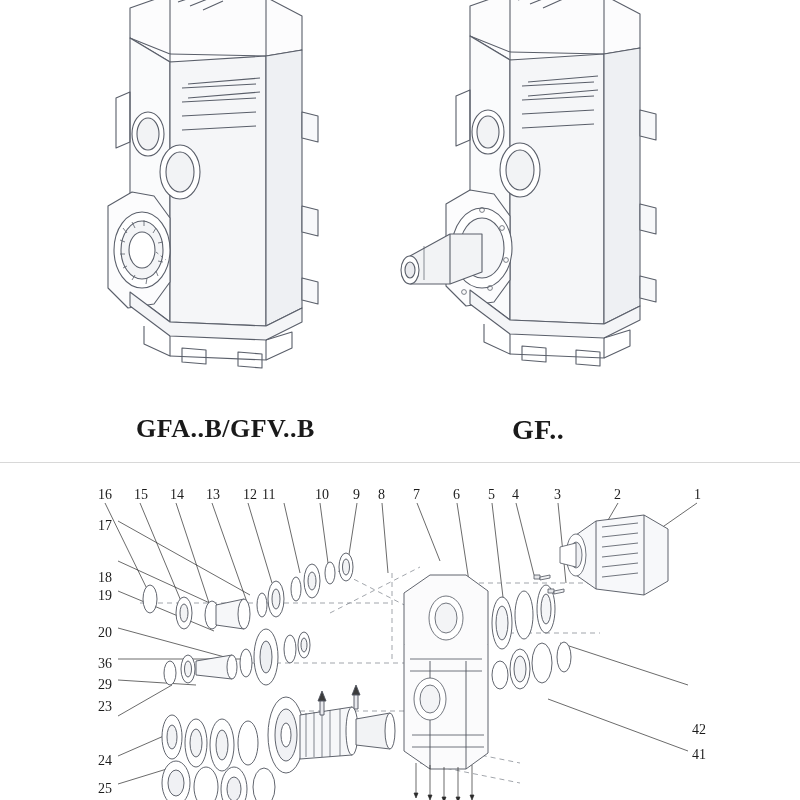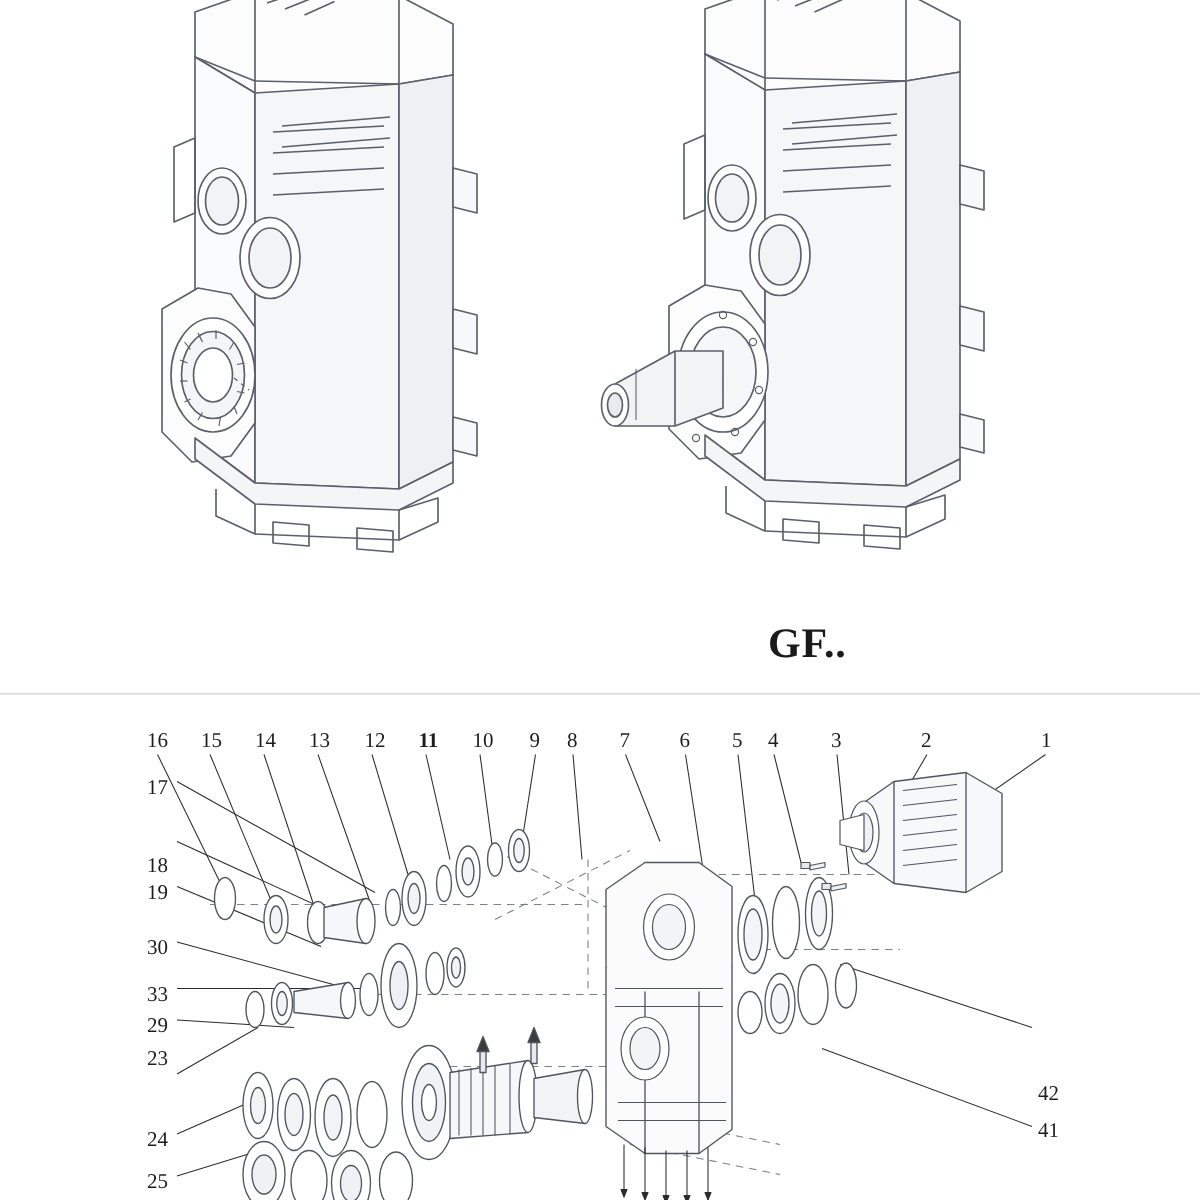--- a/index.html
+++ b/index.html
@@ -192,20 +192,21 @@
       <path d="M250 288 L266 292 L266 314 L250 310 Z" fill="#f7f8fa"></path>
 
       <path d="M80 302 L120 332 L214 336 L250 318 L250 332 L214 350 L120 346 L80 316 Z" fill="#f4f5f7"></path>
       <path d="M94 336 L94 354 L120 366 L120 346"></path>
       <path d="M120 366 L214 370 L214 350"></path>
       <path d="M214 370 L240 358 L240 342 L214 350"></path>
       <path d="M132 358 L156 360 L156 374 L132 372 Z"></path>
       <path d="M186 362 L210 364 L210 378 L186 376 Z"></path>
     </svg>
 
+    <div class="caption caption-left">GFA..B/GFV..B</div>
     <div class="caption caption-right">GF..</div>
   </div>
 
   <div class="divider"></div>
 
   <div class="exploded">
 
     <svg class="exploded-svg" width="800" height="337" viewBox="0 0 800 337" fill="none" stroke="#4f545e" stroke-width="0.9" stroke-linejoin="round">
 
       <g stroke="#2b2b2b" stroke-width="0.7">
@@ -380,37 +381,37 @@
         <ellipse cx="264" cy="324" rx="11" ry="19" fill="#ffffff"></ellipse>
       </g>
     </svg>
 
     <div>
       <span class="num" style="left:98px;  top:25px;">16</span>
       <span class="num" style="left:134px; top:25px;">15</span>
       <span class="num" style="left:170px; top:25px;">14</span>
       <span class="num" style="left:206px; top:25px;">13</span>
       <span class="num" style="left:243px; top:25px;">12</span>
-      <span class="num" style="left:279px; top:25px;font-weight:bold;">11</span>
+      <span class="num" style="left:262px; top:25px;">11</span>
       <span class="num" style="left:315px; top:25px;">10</span>
       <span class="num" style="left:353px; top:25px;">9</span>
       <span class="num" style="left:378px; top:25px;">8</span>
       <span class="num" style="left:413px; top:25px;">7</span>
       <span class="num" style="left:453px; top:25px;">6</span>
       <span class="num" style="left:488px; top:25px;">5</span>
       <span class="num" style="left:512px; top:25px;">4</span>
       <span class="num" style="left:554px; top:25px;">3</span>
       <span class="num" style="left:614px; top:25px;">2</span>
       <span class="num" style="left:694px; top:25px;">1</span>
 
       <span class="num" style="left:98px; top:56px;">17</span>
       <span class="num" style="left:98px; top:108px;">18</span>
       <span class="num" style="left:98px; top:126px;">19</span>
-      <span class="num" style="left:98px; top:163px;">30</span>
-      <span class="num" style="left:98px; top:194px;">33</span>
+      <span class="num" style="left:98px; top:163px;">20</span>
+      <span class="num" style="left:98px; top:194px;">36</span>
       <span class="num" style="left:98px; top:215px;">29</span>
       <span class="num" style="left:98px; top:237px;">23</span>
       <span class="num" style="left:98px; top:291px;">24</span>
       <span class="num" style="left:98px; top:319px;">25</span>
 
       <span class="num" style="left:692px; top:219px;margin-top:41px;">42</span>
       <span class="num" style="left:692px; top:285px;">41</span>
     </div>
   </div>
 </div>

